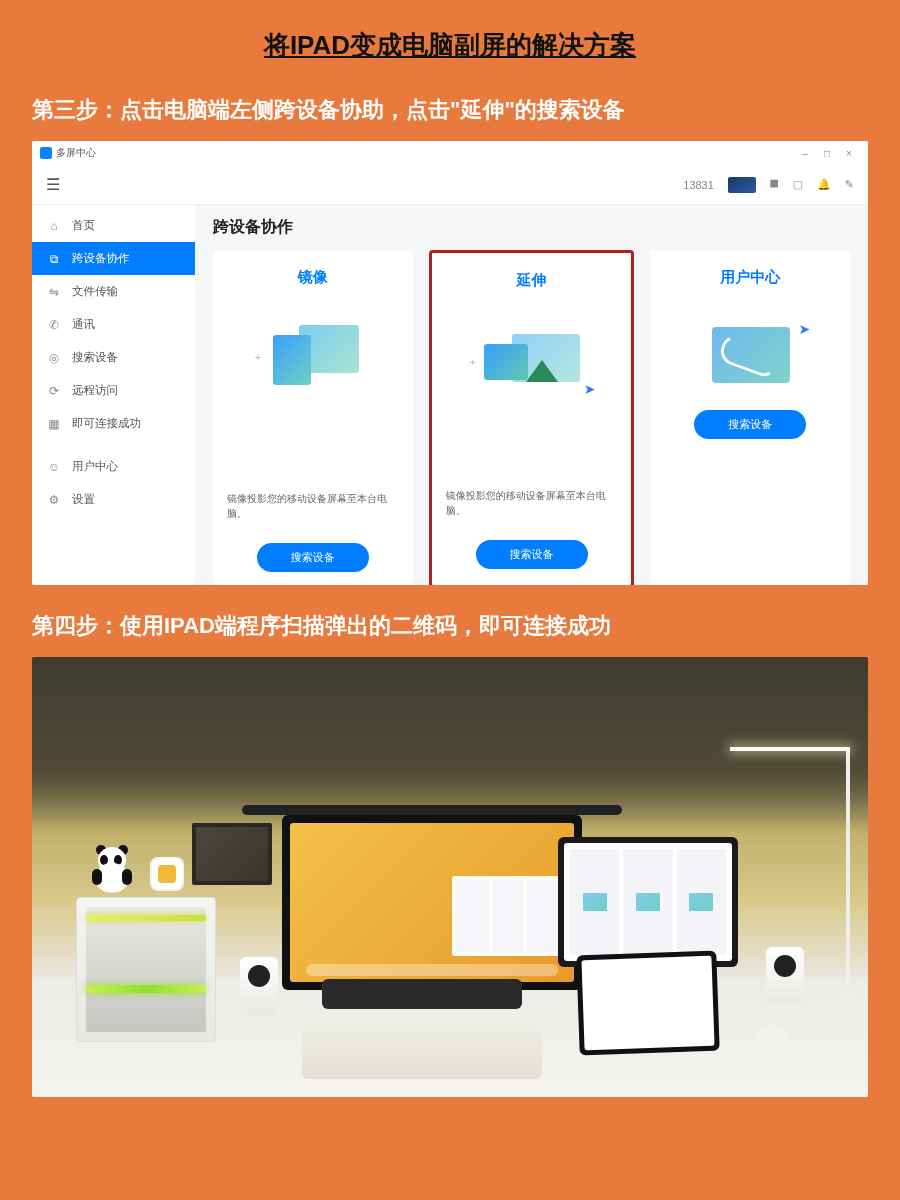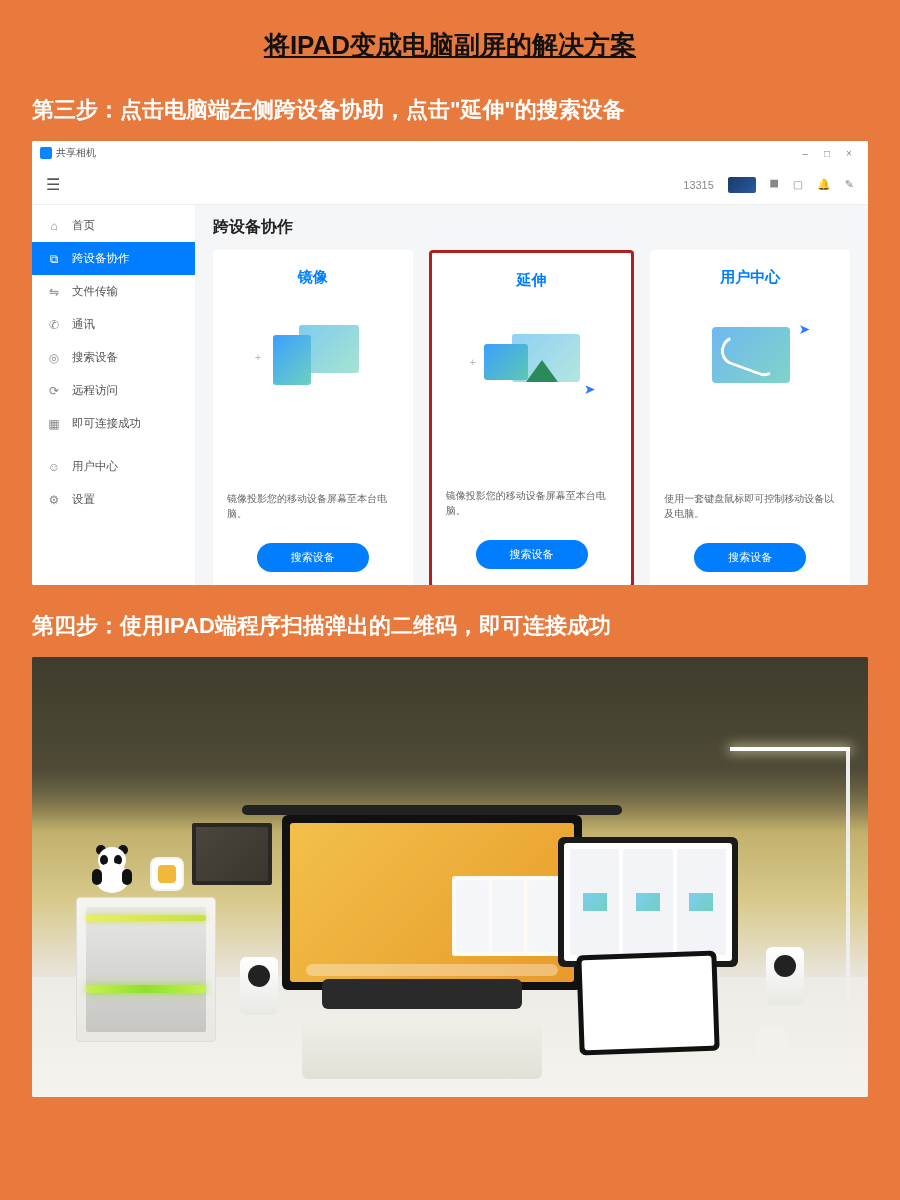--- a/index.html
+++ b/index.html
@@ -177,30 +177,30 @@
 </head>
 <body>
 
 <div class="title">将IPAD变成电脑副屏的解决方案</div>
 
 <div class="step">第三步：点击电脑端左侧跨设备协助，点击"延伸"的搜索设备</div>
 
 <div class="app-shot">
   <div class="titlebar">
     <span class="logo"></span>
-    <span>共享相机</span>
+    <span>多屏中心</span>
     <span class="spacer"></span>
     <span class="winbtn">–</span>
     <span class="winbtn">□</span>
     <span class="winbtn">×</span>
   </div>
   <div class="topbar">
     <span class="menu-icon">☰</span>
     <div class="right">
-      <span>13315</span>
+      <span>13831</span>
       <span class="thumb"></span>
       <span>⯀</span>
       <span>▢</span>
       <span>🔔</span>
       <span>✎</span>
     </div>
   </div>
   <div class="app-body">
     <div class="sidebar">
       <div class="side-item">
@@ -266,21 +266,20 @@
           <div class="card-desc">镜像投影您的移动设备屏幕至本台电脑。</div>
           <button class="card-btn">搜索设备</button>
         </div>
         <div class="card">
           <div class="card-title">用户中心</div>
           <div class="card-ill ill-c">
               <div class="r1"></div>
               <div class="arc"></div>
               <span class="cur">➤</span>
             </div>
-          <div class="card-desc">使用一套键盘鼠标即可控制移动设备以及电脑。</div>
           <button class="card-btn">搜索设备</button>
         </div>
       </div>
     </div>
   </div>
 </div>
 
 <div class="step">第四步：使用IPAD端程序扫描弹出的二维码，即可连接成功</div>
 
 <div class="photo">

